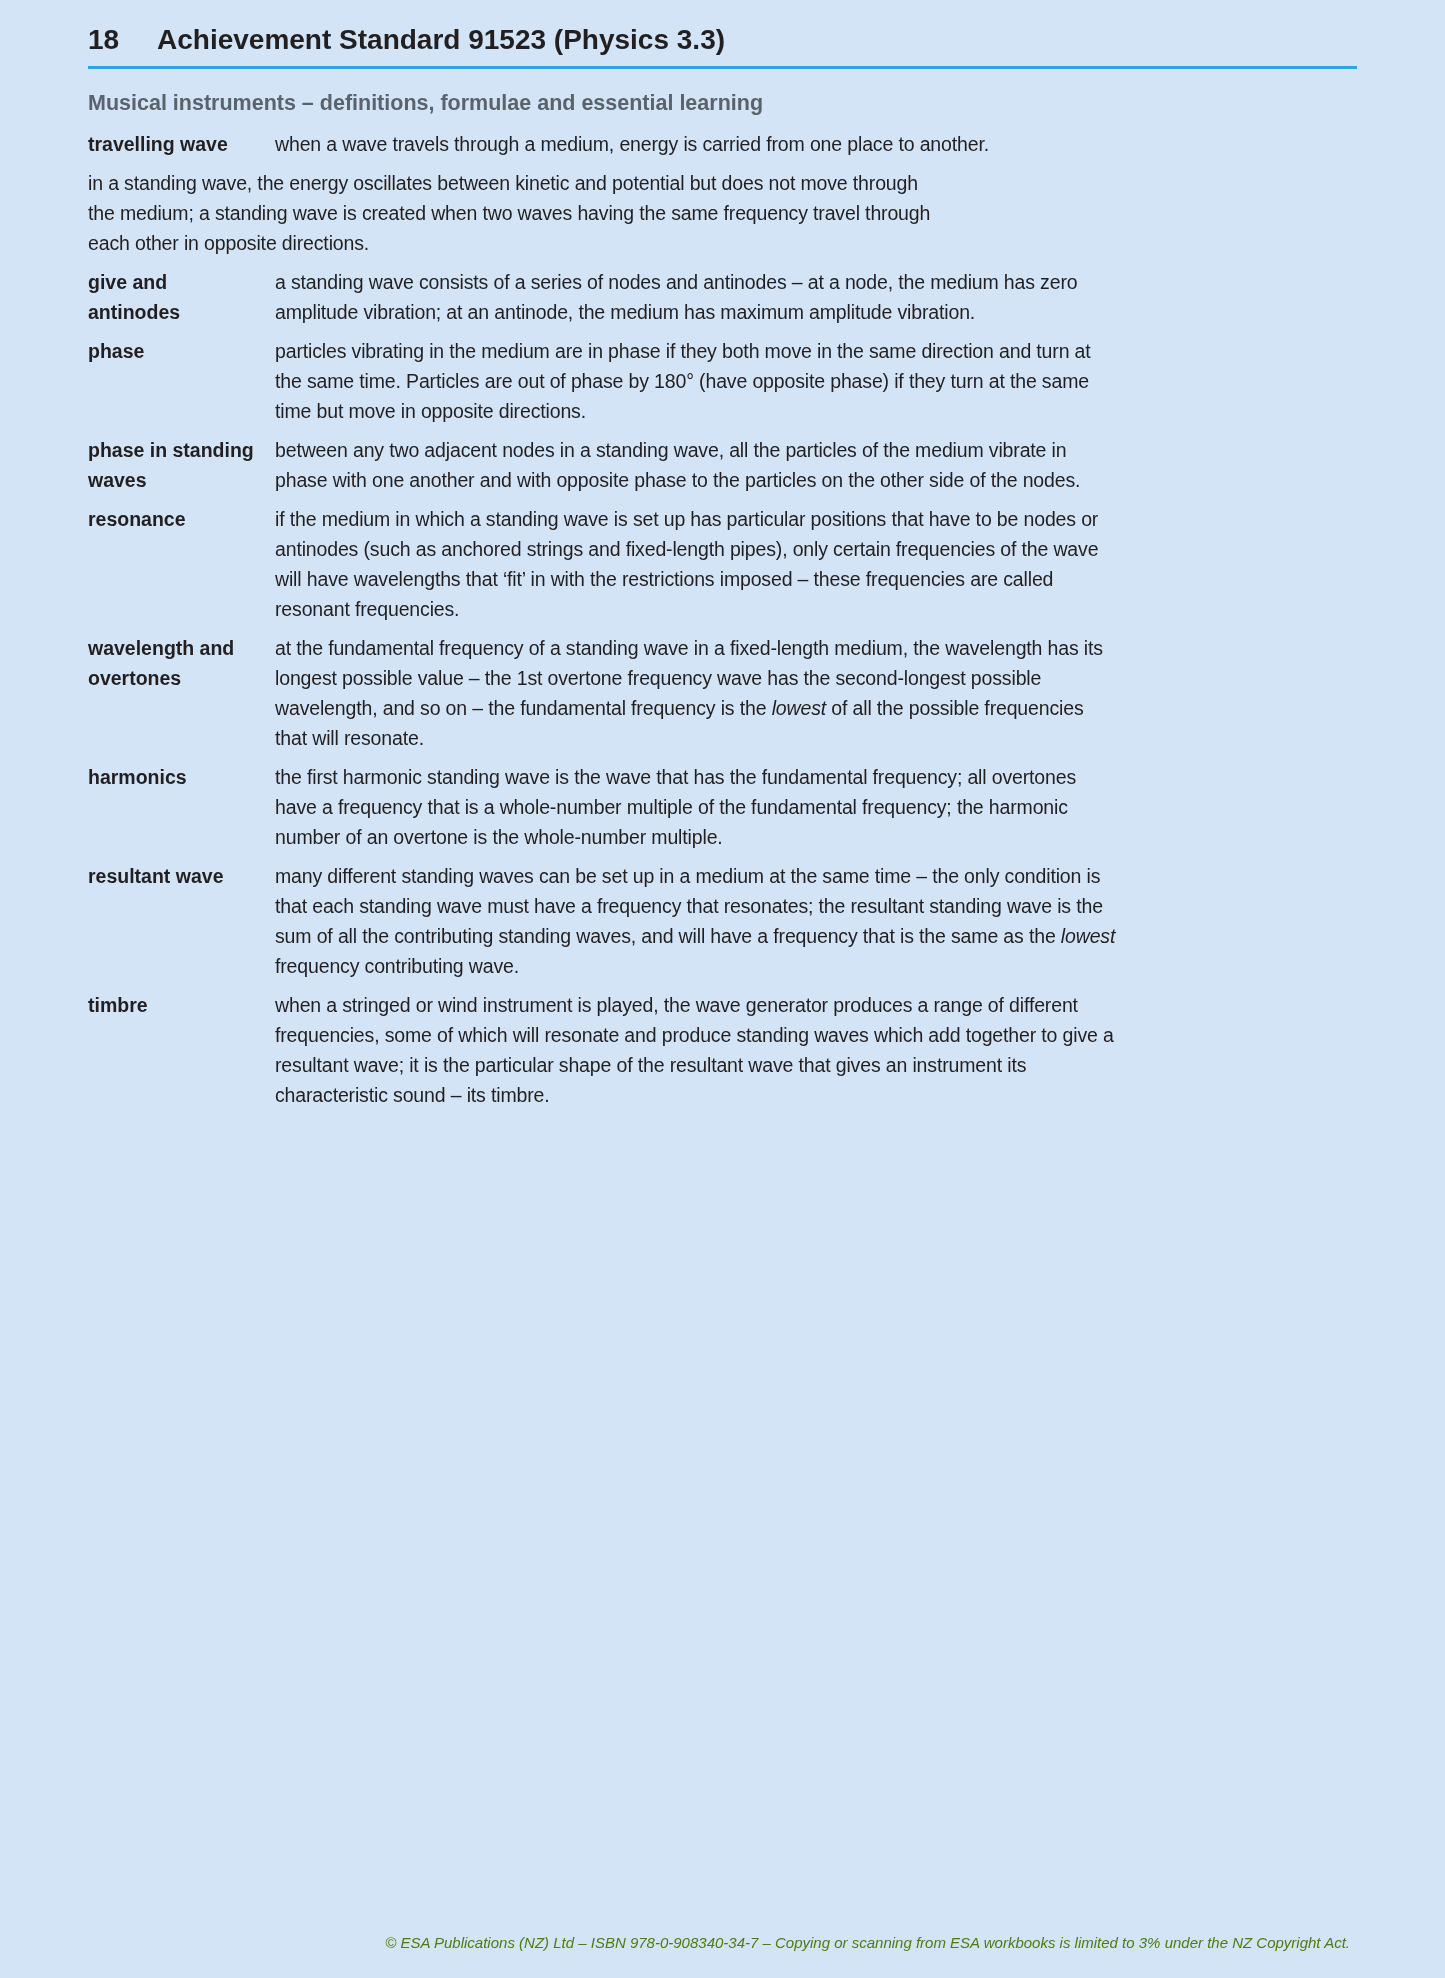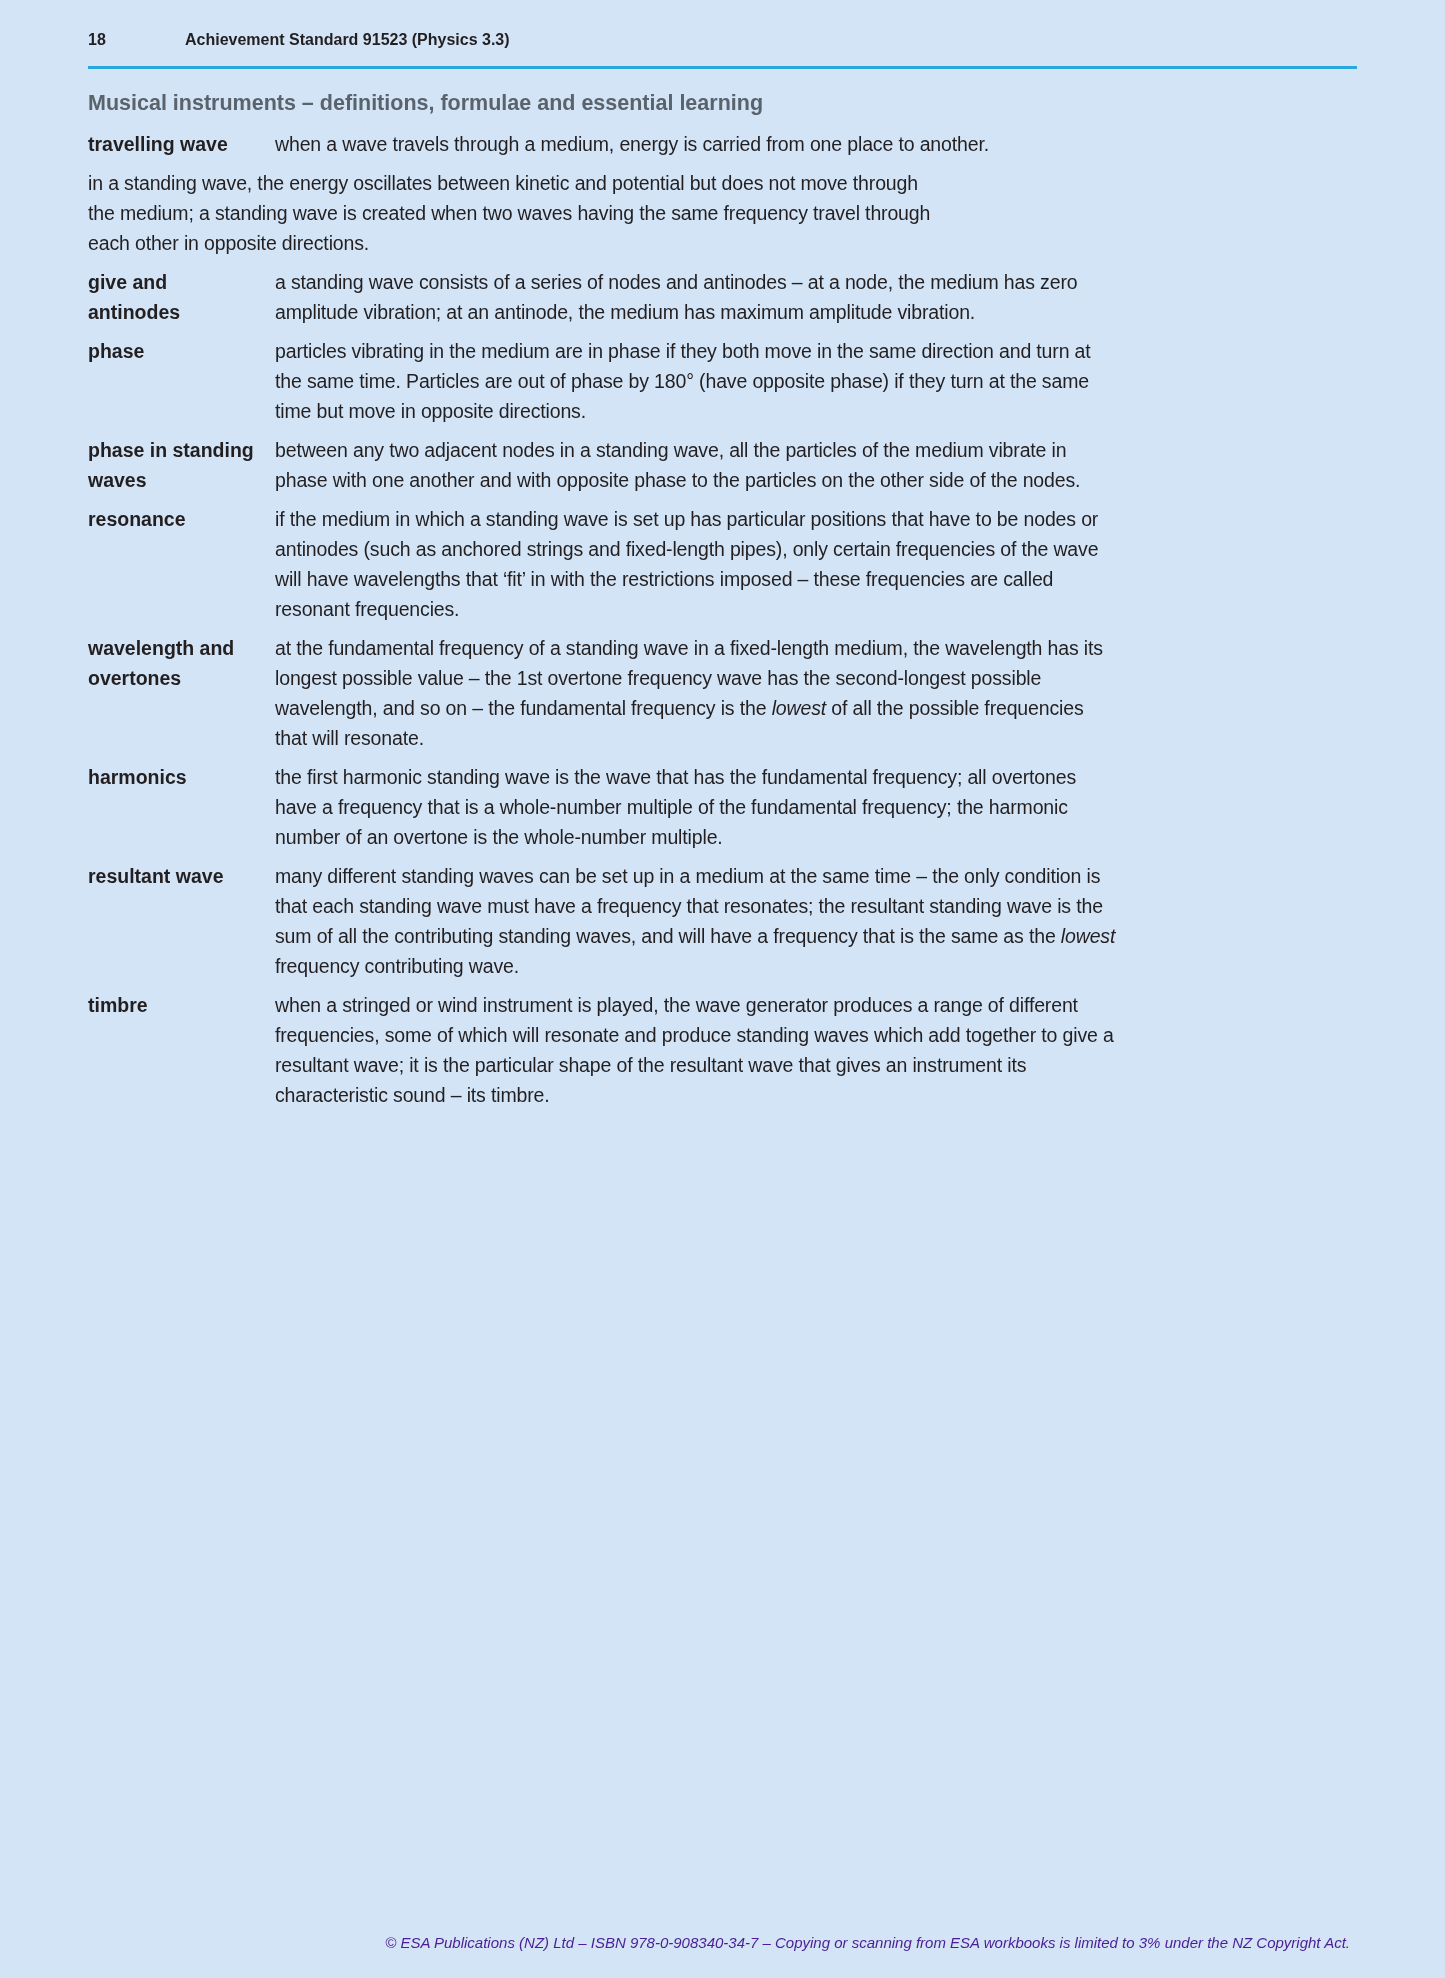--- a/index.html
+++ b/index.html
@@ -13,23 +13,22 @@
     font-family: "Liberation Sans", sans-serif;
     color: #231f20;
     position: relative;
     overflow: hidden;
   }
   .page-header {
     display: flex;
     align-items: center;
     padding: 28px 88px 0 88px;
     font-weight: bold;
-    font-size: 16px;
+    font-size: 28px;
     line-height: 24px;
-    gap: 28px;
   }
   .page-number {
     width: 69px;
     flex: none;
   }
   .header-rule {
     margin: 14px 88px 0 88px;
     height: 3px;
   }
   .section-title {
@@ -122,13 +121,13 @@
   <div class="def-row">
     <div class="def-term">resultant wave</div>
     <div class="def-text"><span>many different standing waves can be set up in a medium at the same time – the only condition is that each standing wave must have a frequency that resonates; the resultant standing wave is the sum of all the contributing standing waves, and will have a frequency that is the same as the </span><em>lowest</em><span> frequency contributing wave.</span></div>
   </div>
   <div class="def-row">
     <div class="def-term">timbre</div>
     <div class="def-text"><span>when a stringed or wind instrument is played, the wave generator produces a range of different frequencies, some of which will resonate and produce standing waves which add together to give a resultant wave; it is the particular shape of the resultant wave that gives an instrument its characteristic sound – its timbre.</span></div>
   </div>
 </div>
 
-<div class="page-footer" style="color: #4c1d95;">© ESA Publications (NZ) Ltd  –  ISBN 978-0-908340-34-7  –  Copying or scanning from ESA workbooks is limited to 3% under the NZ Copyright Act.</div>
+<div class="page-footer" style="color: #4d7c0f;">© ESA Publications (NZ) Ltd  –  ISBN 978-0-908340-34-7  –  Copying or scanning from ESA workbooks is limited to 3% under the NZ Copyright Act.</div>
 
 </body></html>

